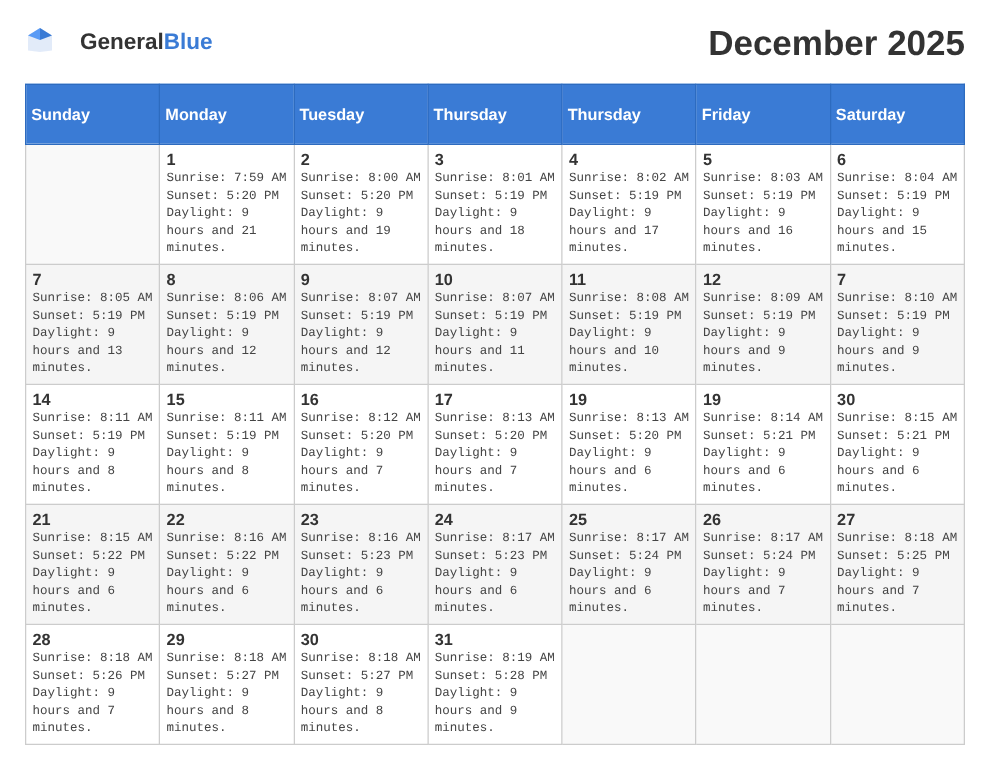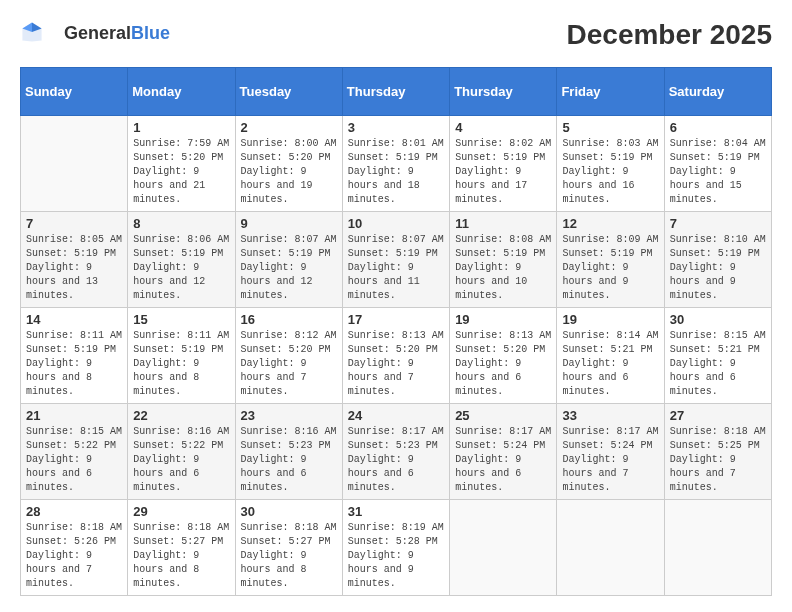--- a/index.html
+++ b/index.html
@@ -223,21 +223,21 @@
         </td>
         <td>
           <span class="day-number">24</span>
           <div class="day-info">Sunrise: 8:17 AM<br>Sunset: 5:23 PM<br>Daylight: 9 hours and 6 minutes.</div>
         </td>
         <td>
           <span class="day-number">25</span>
           <div class="day-info">Sunrise: 8:17 AM<br>Sunset: 5:24 PM<br>Daylight: 9 hours and 6 minutes.</div>
         </td>
         <td>
-          <span class="day-number">33</span>
+          <span class="day-number">26</span>
           <div class="day-info">Sunrise: 8:17 AM<br>Sunset: 5:24 PM<br>Daylight: 9 hours and 7 minutes.</div>
         </td>
         <td>
           <span class="day-number">27</span>
           <div class="day-info">Sunrise: 8:18 AM<br>Sunset: 5:25 PM<br>Daylight: 9 hours and 7 minutes.</div>
         </td>
       </tr>
       <tr>
         <td>
           <span class="day-number">28</span>

